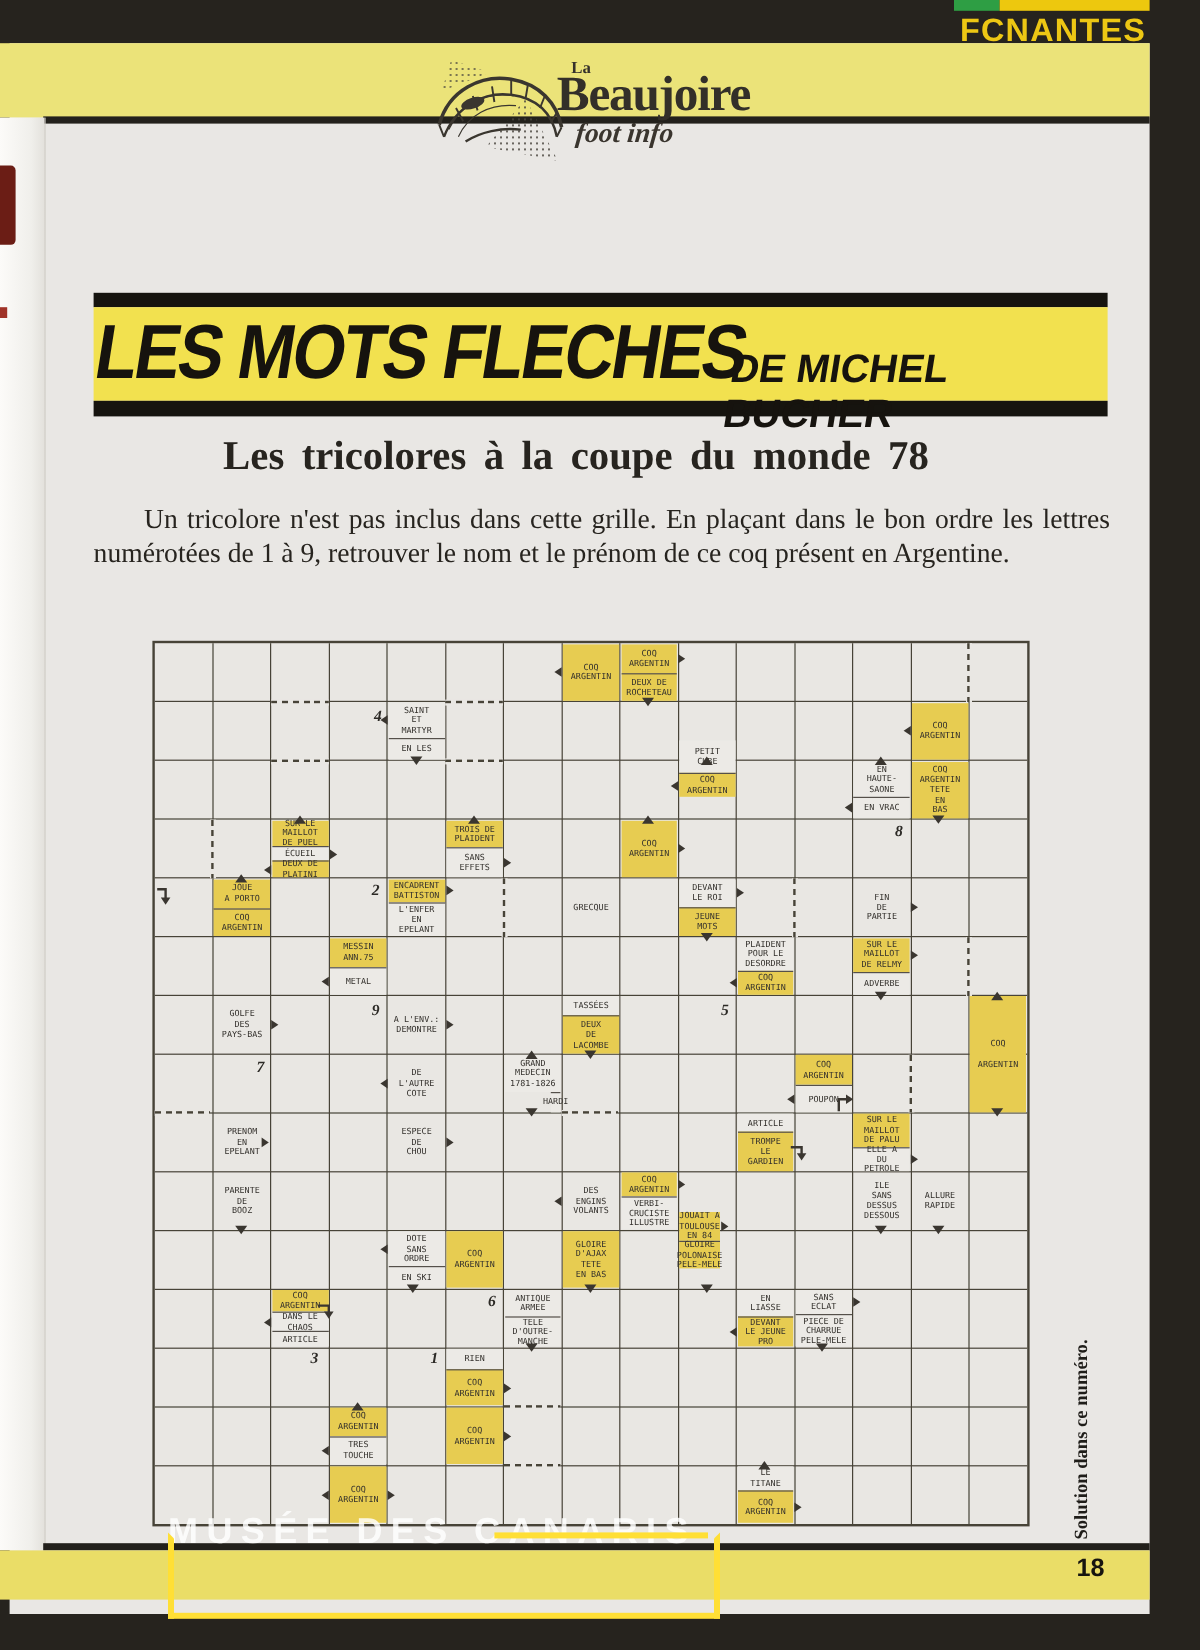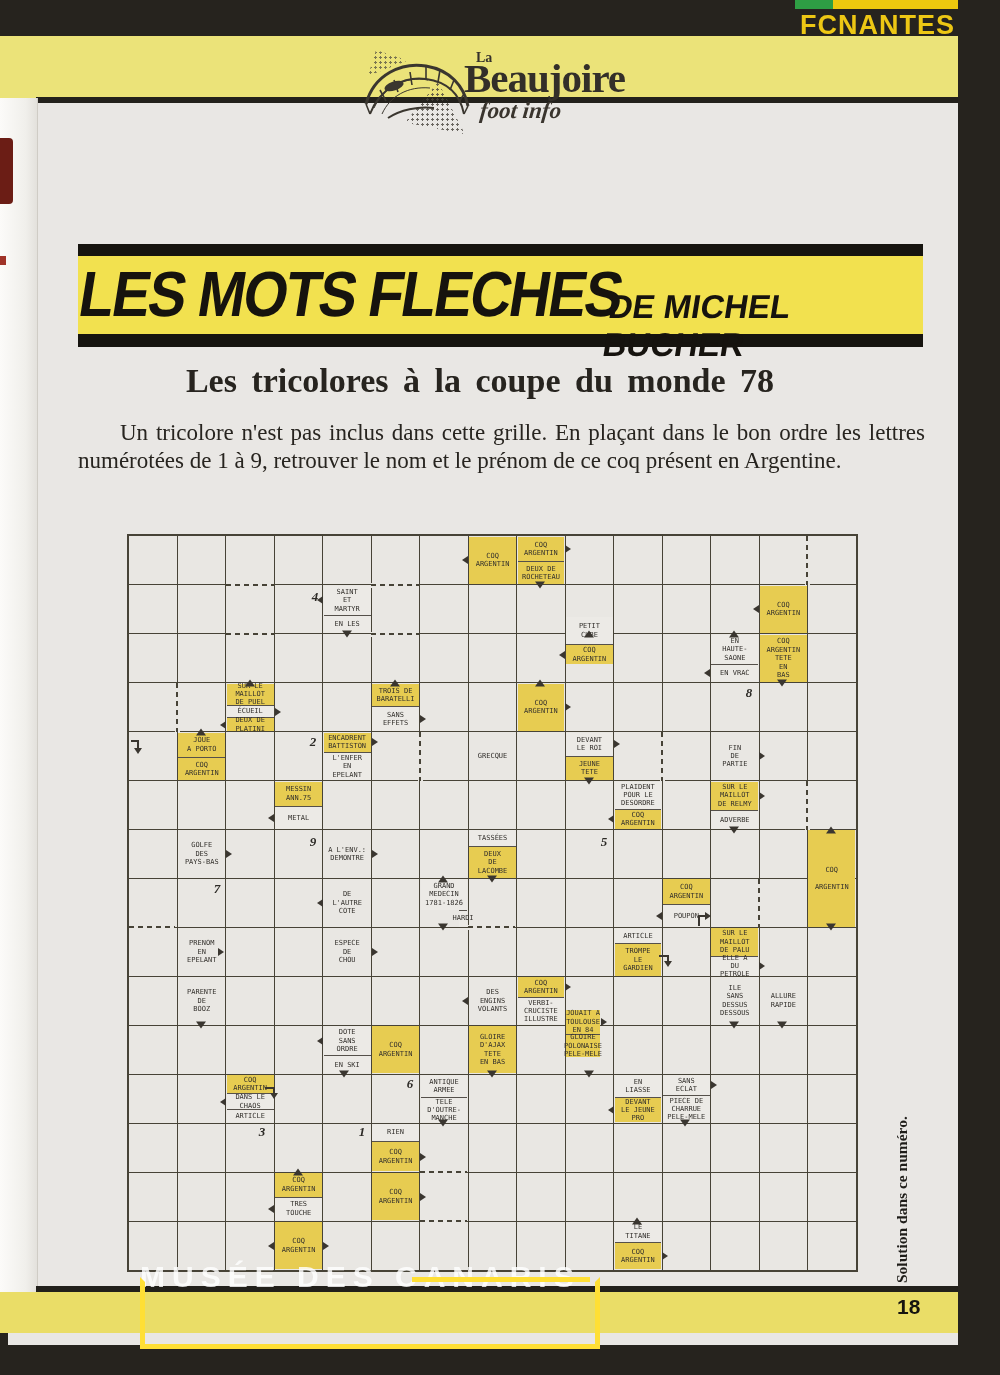--- a/index.html
+++ b/index.html
@@ -231,21 +231,21 @@
       <div class="clue" style="left: 97.7px; top: 147.6px; width: 46.9px; height: 47.3px;">
         <div class="part bg-y" style="height: 45%;">SUR LE
 MAILLOT
 DE PUEL</div>
         <div class="part sep bg-w" style="height: 26%;">ÉCUEIL<span class="tri tri-r" style="right: -7px; top: 50%; transform: translateY(-50%);"></span></div>
         <div class="part sep bg-y" style="height: 29%;">DEUX DE
 PLATINI<span class="tri tri-l" style="left: -7px; top: 50%; transform: translateY(-50%);"></span></div>
       </div>
       <div class="clue" style="left: 243.1px; top: 147.6px; width: 46.9px; height: 47.3px;">
         <div class="part bg-y" style="height: 48%;">TROIS DE
-BARATELLI</div>
+PLAIDENT</div>
         <div class="part sep bg-w" style="height: 52%;">SANS
 EFFETS<span class="tri tri-r" style="right: -7px; top: 50%; transform: translateY(-50%);"></span></div>
       </div>
       <div class="clue" style="left: 388.5px; top: 147.6px; width: 46.9px; height: 47.3px;">
         <div class="part bg-y" style="height: 100%;">COQ
 ARGENTIN<span class="tri tri-r" style="right: -7px; top: 50%; transform: translateY(-50%);"></span></div>
       </div>
       <div class="clue" style="left: 49.3px; top: 196.5px; width: 46.9px; height: 47.3px;">
         <div class="part bg-y" style="height: 52%;">JOUE
 A PORTO</div>
@@ -259,21 +259,21 @@
 EN
 EPELANT</div>
       </div>
       <div class="clue" style="left: 340.1px; top: 196.5px; width: 46.9px; height: 47.3px;">
         <div class="part" style="height: 100%;">GRECQUE</div>
       </div>
       <div class="clue" style="left: 437px; top: 196.5px; width: 46.9px; height: 47.3px;">
         <div class="part bg-w" style="height: 50%;">DEVANT
 LE ROI<span class="tri tri-r" style="right: -7px; top: 50%; transform: translateY(-50%);"></span></div>
         <div class="part sep bg-y" style="height: 50%;">JEUNE
-TETE</div>
+MOTS</div>
       </div>
       <div class="clue" style="left: 582.4px; top: 196.5px; width: 46.9px; height: 47.3px;">
         <div class="part" style="height: 100%;">FIN
 DE
 PARTIE<span class="tri tri-r" style="right: -7px; top: 50%; transform: translateY(-50%);"></span></div>
       </div>
       <div class="clue" style="left: 146.2px; top: 245.5px; width: 46.9px; height: 47.3px;">
         <div class="part bg-y" style="height: 52%;">MESSIN
 ANN.75</div>
         <div class="part sep bg-w" style="height: 48%;">METAL<span class="tri tri-l" style="left: -7px; top: 50%; transform: translateY(-50%);"></span></div>

